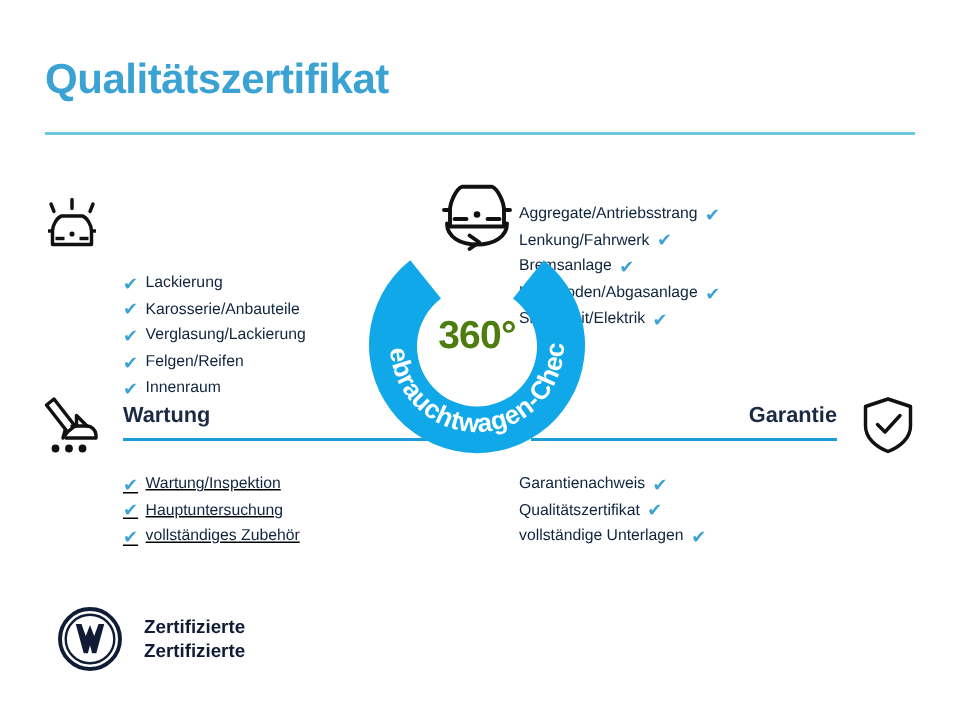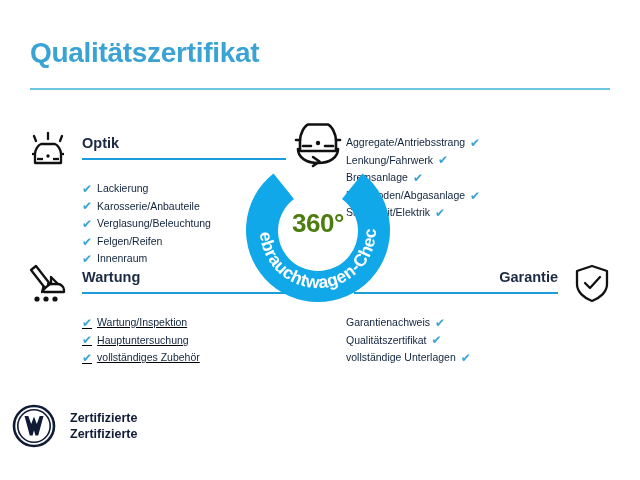--- a/index.html
+++ b/index.html
@@ -143,21 +143,21 @@
     position: absolute;
     left: 50px;
     top: -32px;
     width: 64px;
     height: 52px;
   }
 
   
   .footer {
     position: absolute;
-    left: 12px;
+    left: 38px;
     top: 404px;
     display: flex;
     align-items: center;
   }
   .vw-logo { width: 44px; height: 44px; flex: none; }
   .footer-text {
     margin-left: 14px;
     font-size: 12.5px;
     font-weight: bold;
     color: #101c36;
@@ -185,37 +185,33 @@
           <g fill="none" stroke="#111" stroke-width="2.3" stroke-linejoin="round">
             <path d="M11 26 C11 22 14 17 17 16 L31 16 C34 17 37 22 37 26 L37 35 L11 35 Z"></path>
             <path d="M8 26 L11 26"></path>
               <path d="M37 26 L40 26"></path>
             <path d="M13 31 L19 31"></path>
               <path d="M29 31 L35 31"></path>
           </g>
           <circle cx="24" cy="28" r="1.7" fill="#111"></circle>
         </svg>
       </span>
-      <div class="sec-title-wrap">
-        <div class="sec-title">Optik</div>
-        <div class="sec-underline"></div>
-      </div>
     </div>
     <ul class="check-list">
       <li class="check-item">
         <span class="check-mark">✔</span>
         <span>Lackierung</span>
       </li>
       <li class="check-item">
         <span class="check-mark">✔</span>
         <span>Karosserie/Anbauteile</span>
       </li>
       <li class="check-item">
         <span class="check-mark">✔</span>
-        <span>Verglasung/Beleuchtung</span>
+        <span>Verglasung/Lackierung</span>
       </li>
       <li class="check-item">
         <span class="check-mark">✔</span>
         <span>Felgen/Reifen</span>
       </li>
       <li class="check-item">
         <span class="check-mark">✔</span>
         <span>Innenraum</span>
       </li>
     </ul>

